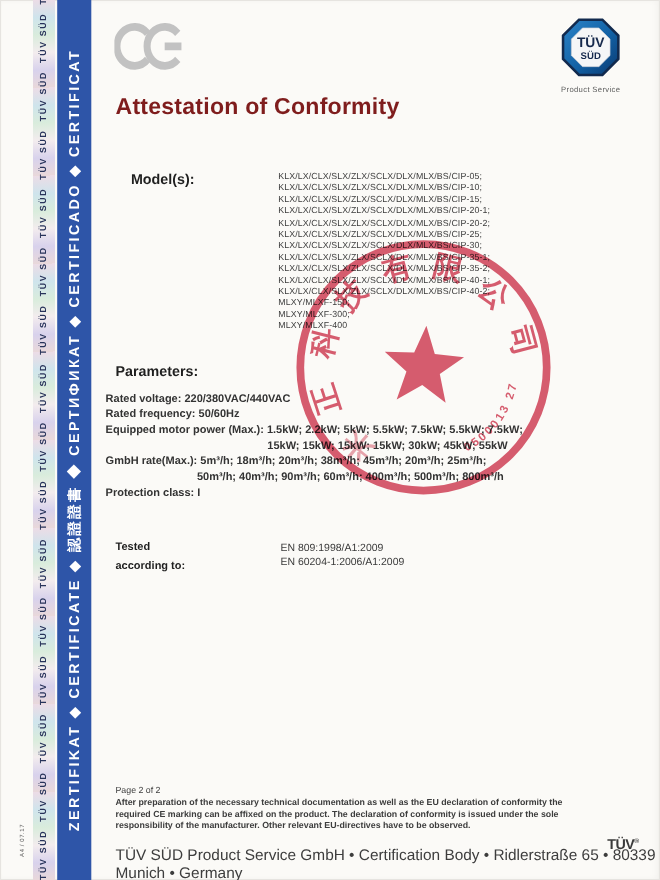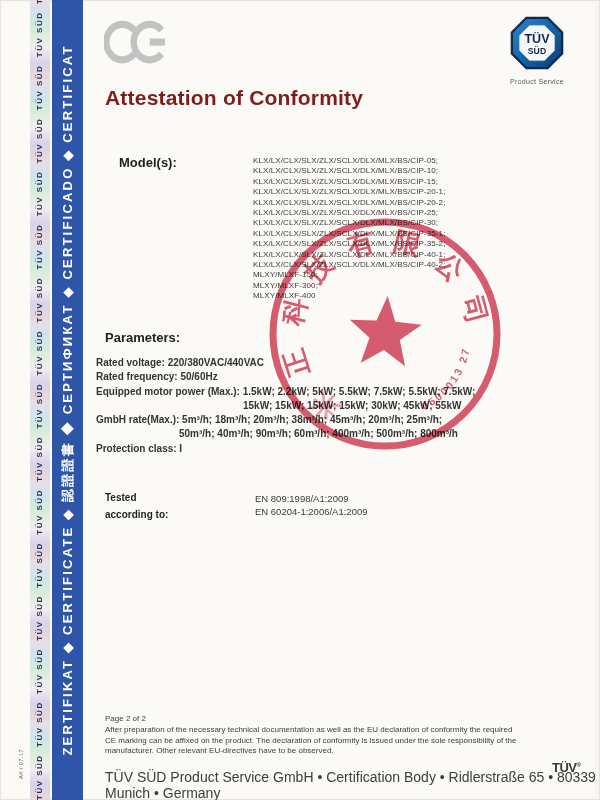--- a/index.html
+++ b/index.html
@@ -41,21 +41,21 @@
   
   .sec-label { position:absolute; font-size:13px; font-weight:bold; color:#1f1f1f; }
   .models-list { position:absolute; left:253px; top:156px; font-size:8px; line-height:10.4px; color:#3c3c3c; letter-spacing:0.1px; }
   .param-block { position:absolute; left:96px; top:356px; font-size:10px; line-height:14.3px; font-weight:bold; color:#333; }
   .indent-motor { padding-left:147px; }
   .indent-flow  { padding-left:83px; }
   .tested-label { position:absolute; left:105px; top:489px; font-size:10px; font-weight:bold; color:#1f1f1f; line-height:17px; }
   .standards { position:absolute; left:255px; top:492px; font-size:9.5px; line-height:13px; color:#3a3a3a; }
   
   .page-info { position:absolute; left:105px; top:714px; font-size:8px; color:#3d3d3d; }
-  .footer-note { position:absolute; left:105px; top:725px; width:420px; font-size:8px; line-height:10.6px; color:#3d3d3d; }
+  .footer-note { position:absolute; left:105px; top:725px; width:420px; font-size:8px; line-height:10.6px; color:#3d3d3d;font-weight:bold; }
   .footer-company { position:absolute; left:105px; top:769px; font-size:14px; color:#3d3d3d; }
   .brand-mark { position:absolute; left:552px; top:760px; font-size:13px; font-weight:bold; color:#3a3a3a; letter-spacing:-0.5px; }
   .brand-mark sup { font-size:6px; }
   
   .stamp { position:absolute; left:265px; top:214px; width:240px; height:240px; mix-blend-mode:multiply; opacity:0.82; }
   .stamp text { font-family:"Liberation Sans", sans-serif; }
 </style>
 </head>
 <body>
 

